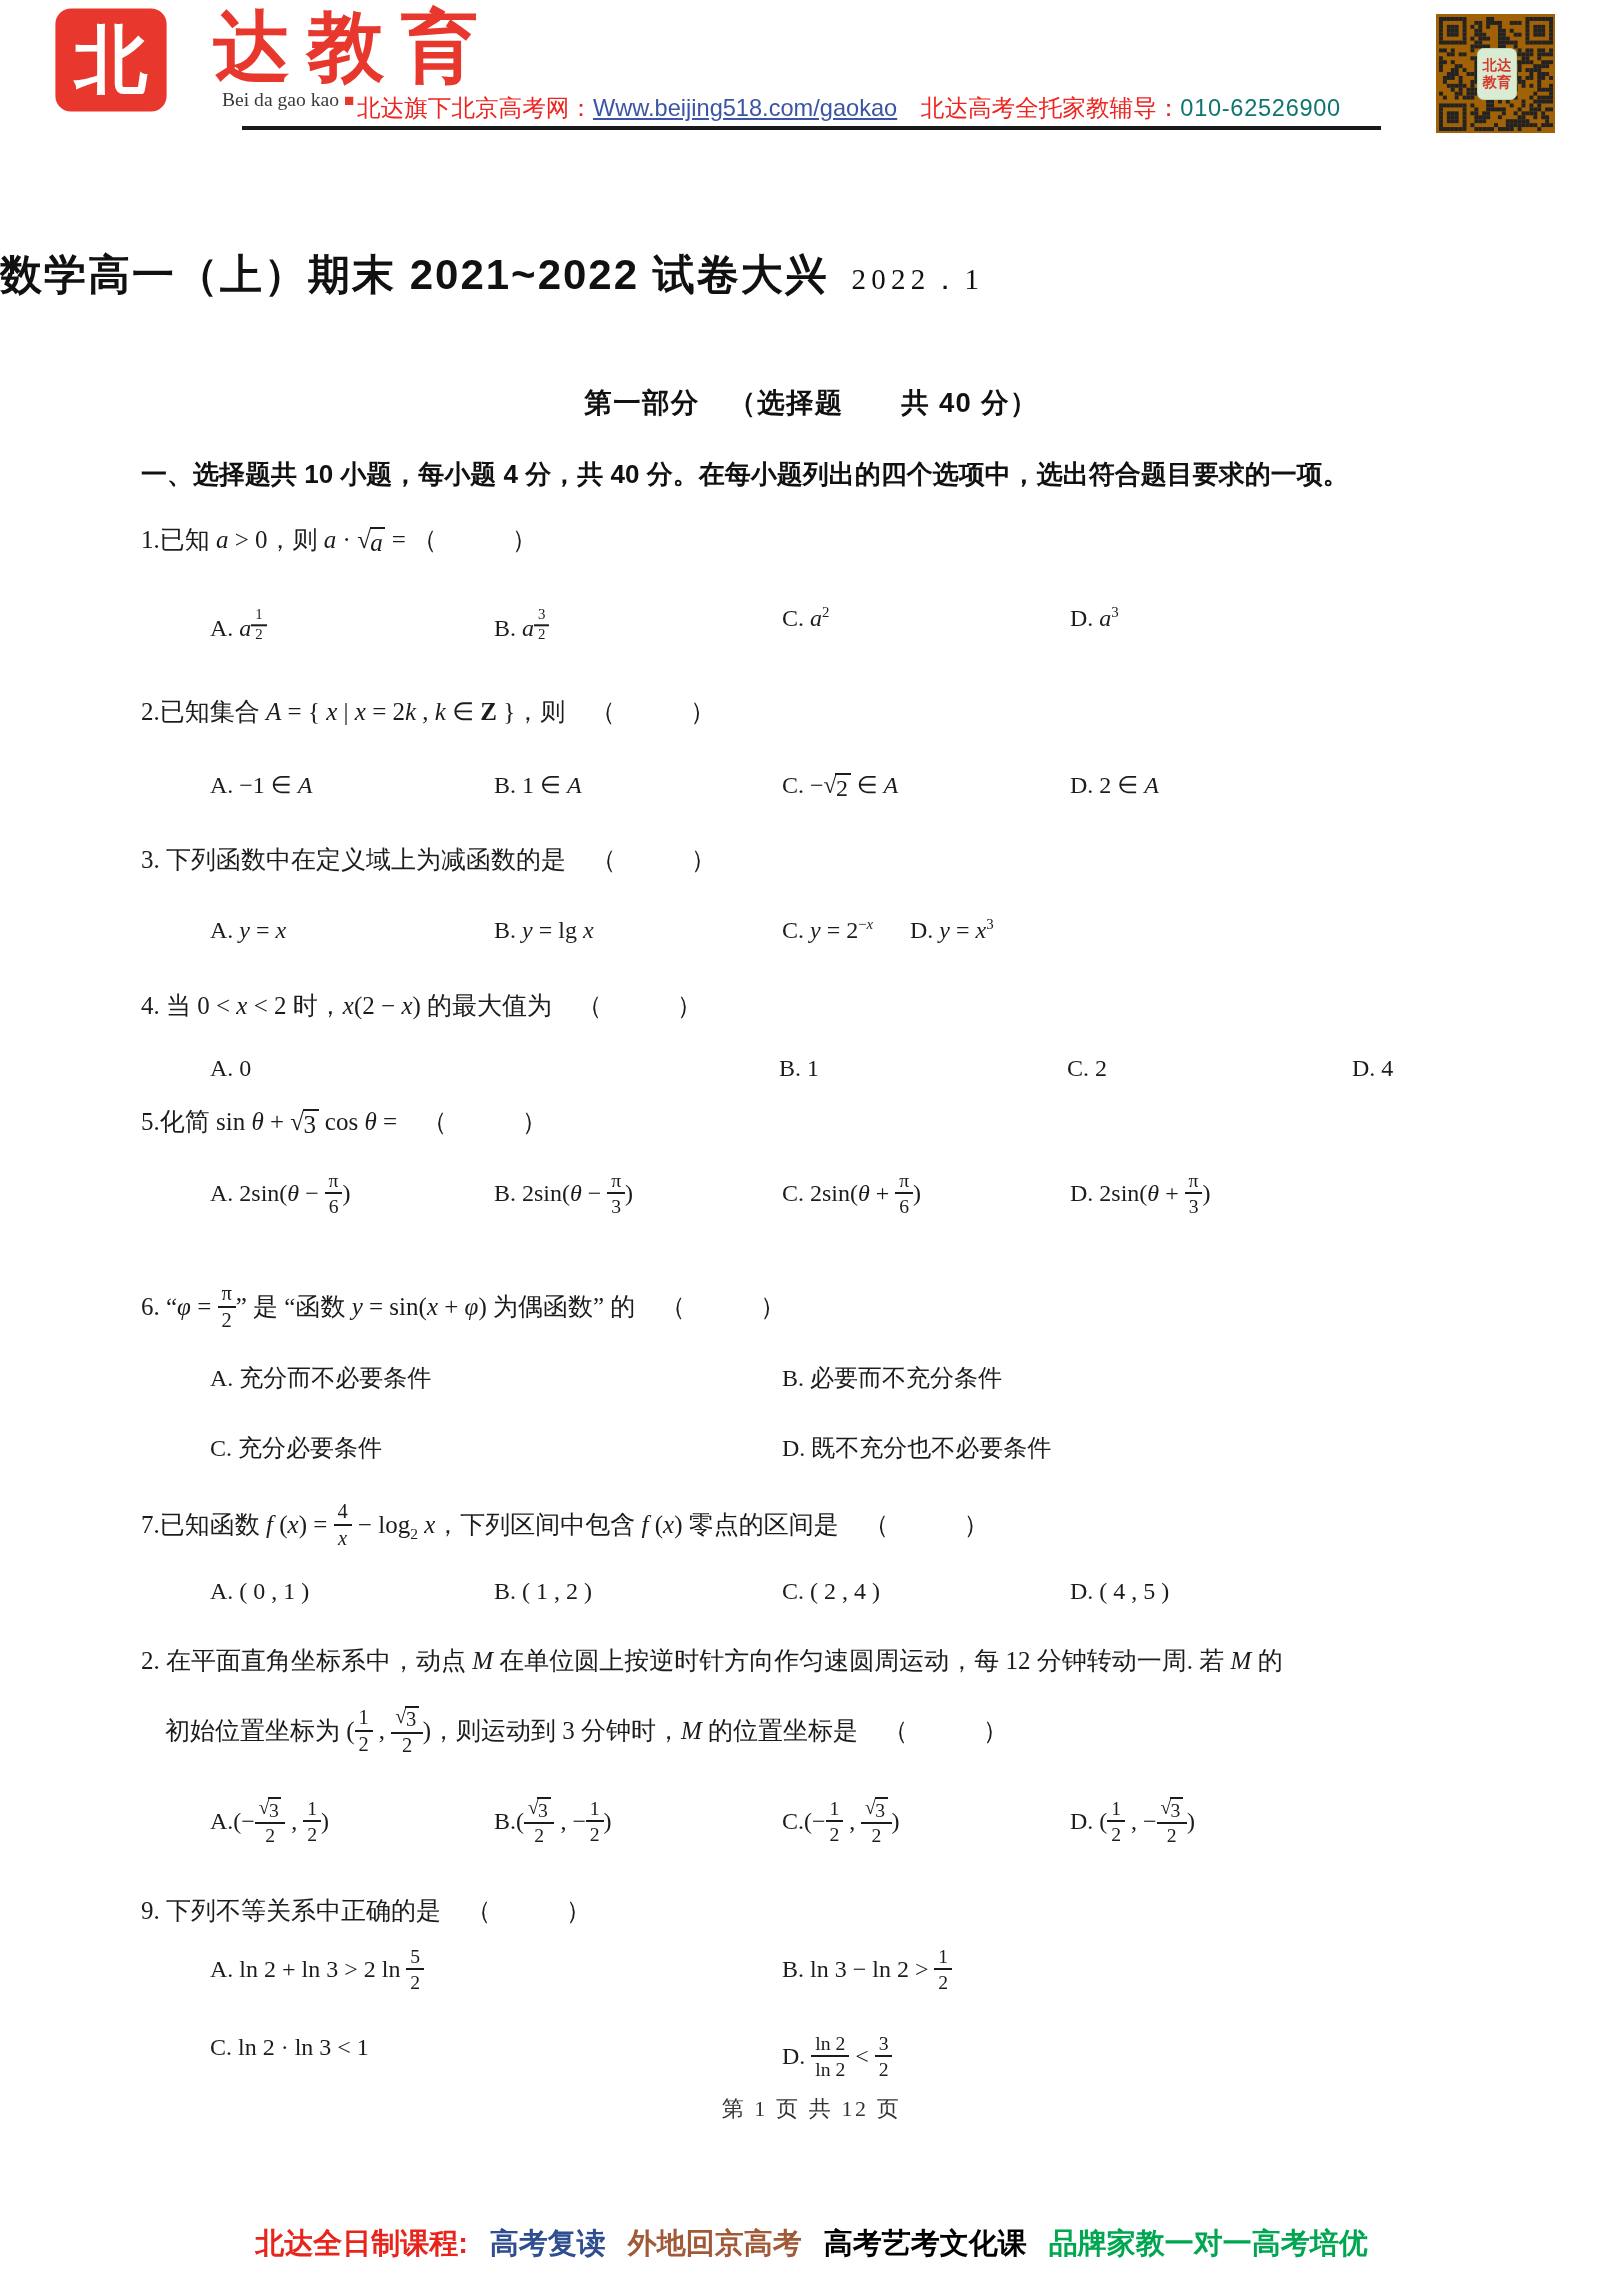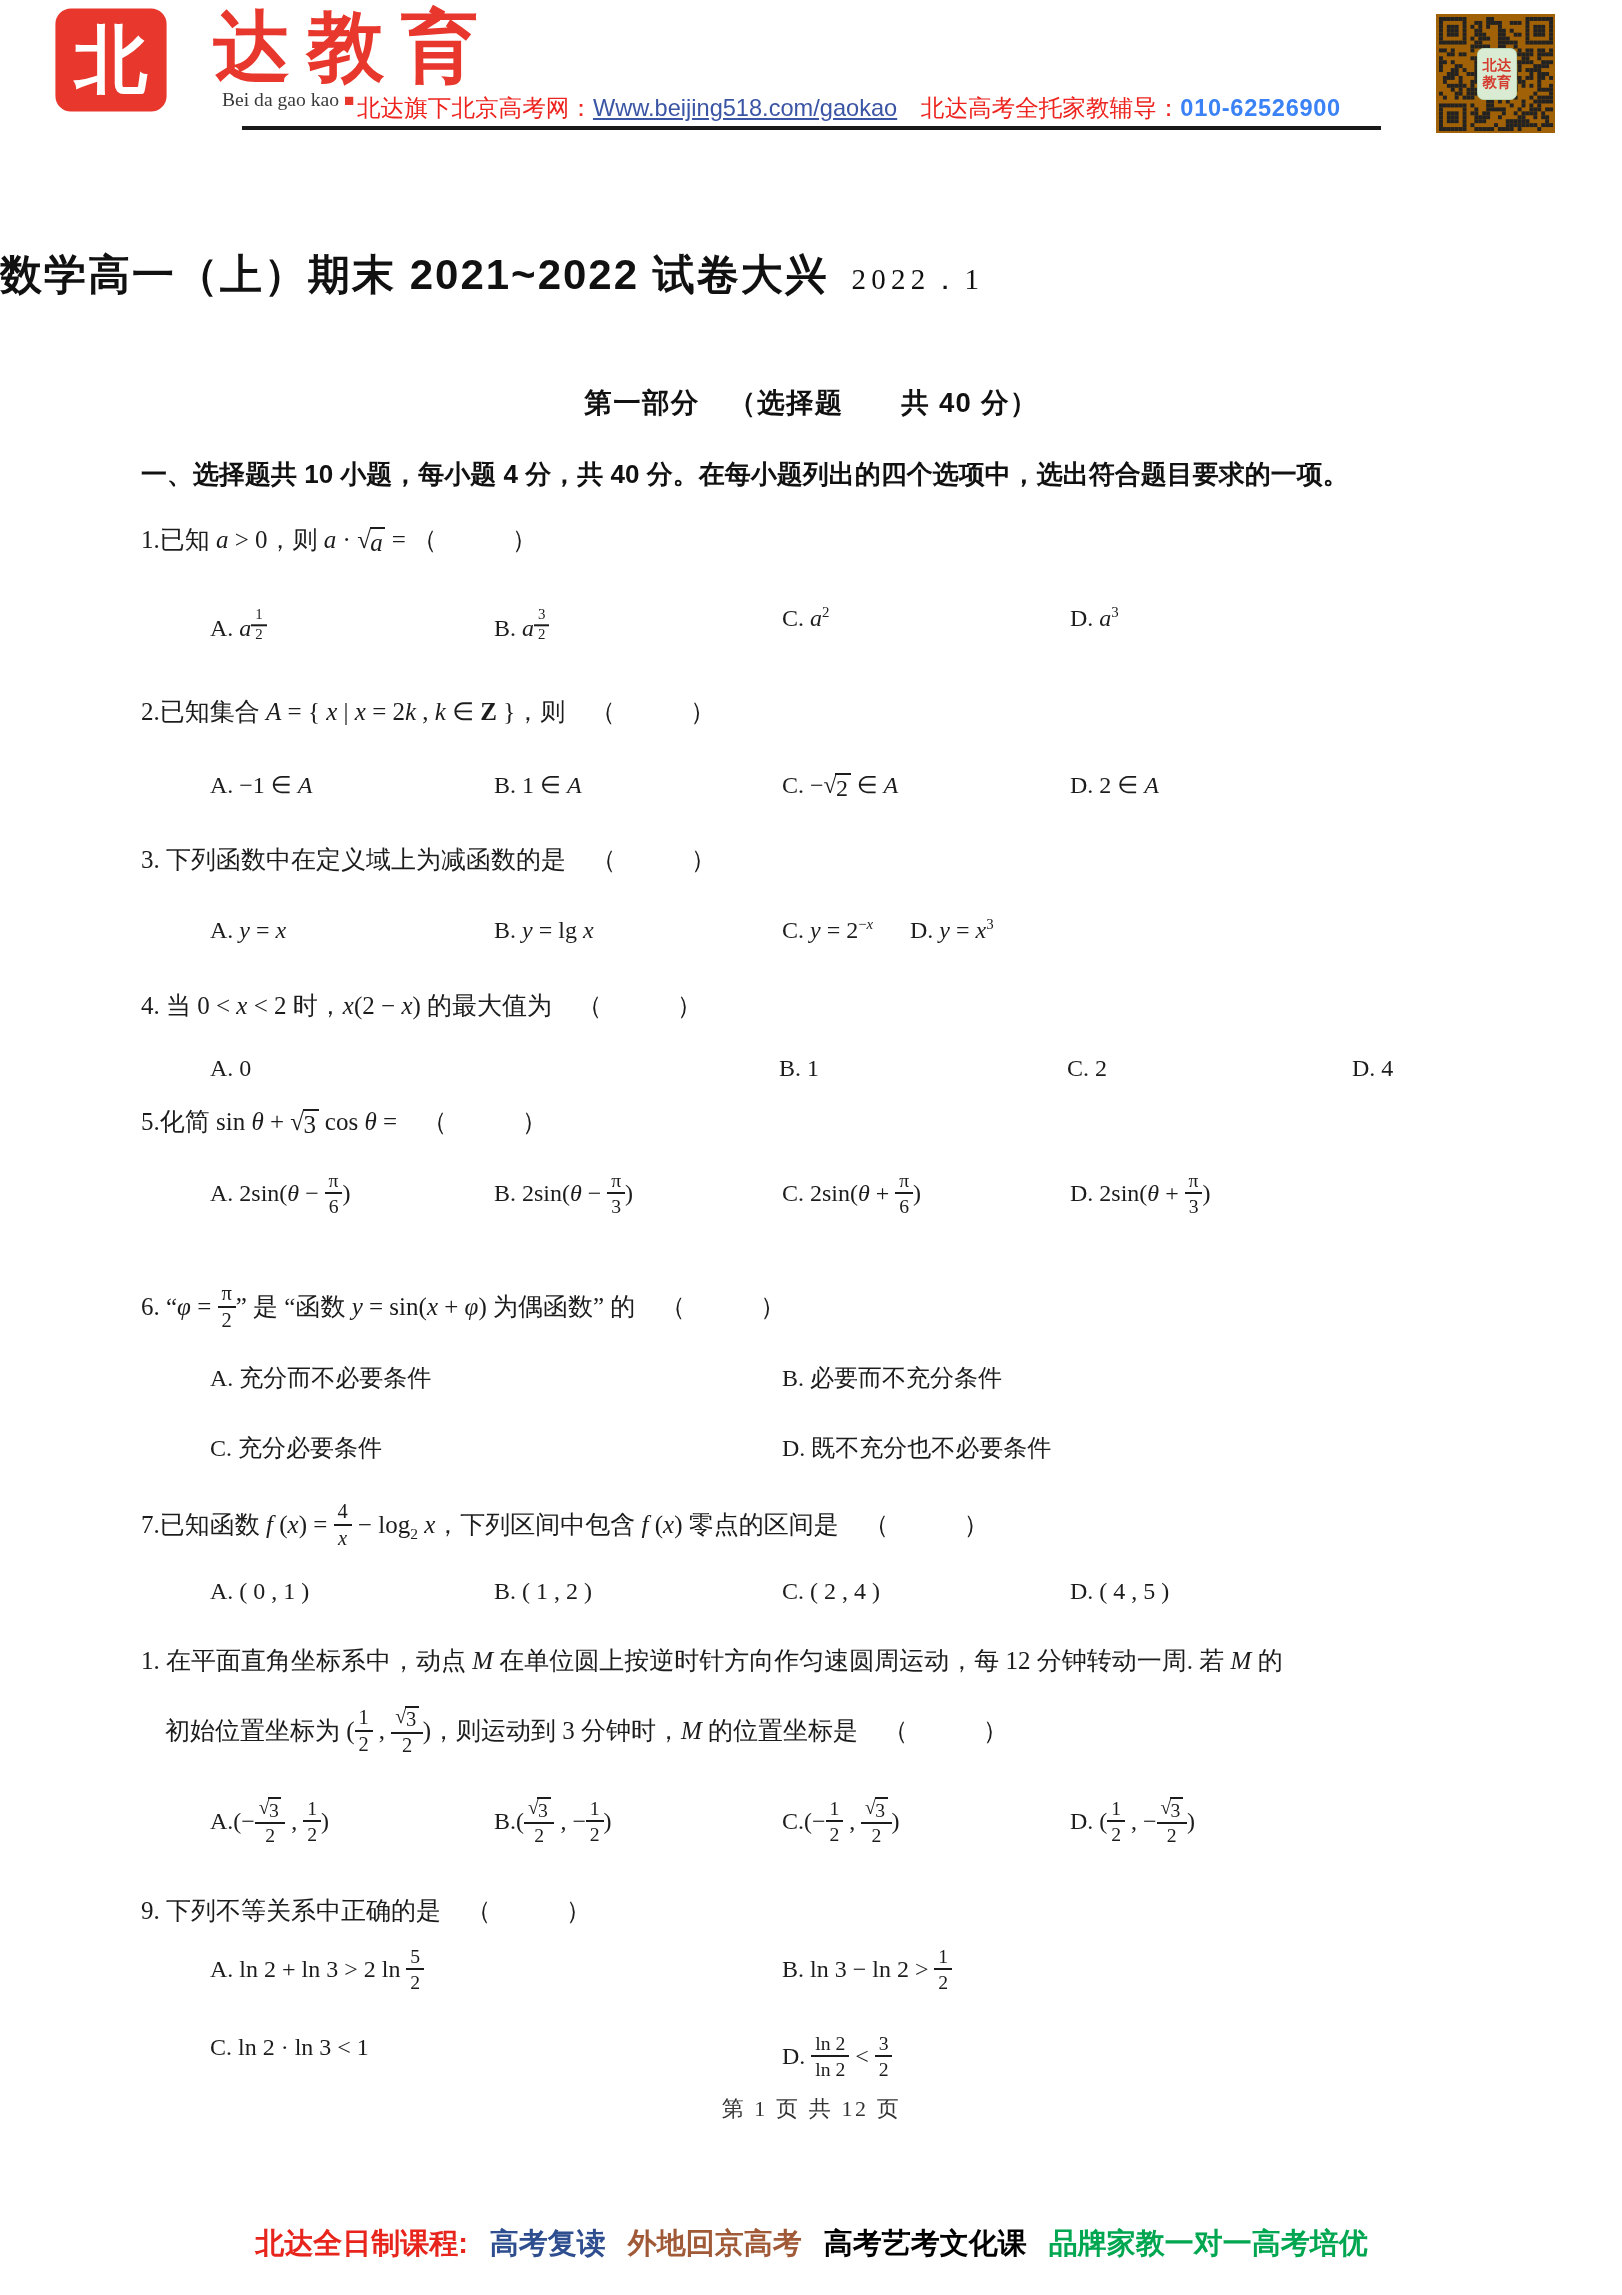--- a/index.html
+++ b/index.html
@@ -10,21 +10,21 @@
   
   .seal{left:58px;top:10.5px;width:106px;height:98px;background:#e8372c;border-radius:13px;
         display:flex;align-items:center;justify-content:center;box-shadow:0 0 0 2.6px #e8372c;}
   .seal-char{color:#fff;font-size:73px;font-weight:900;font-family:"Liberation Sans",sans-serif;line-height:1;}
   .brand{left:213px;top:5.2px;font-size:77px;font-weight:900;color:#e8372c;
          font-family:"Liberation Serif",serif;letter-spacing:17px;line-height:1.1;white-space:nowrap;}
   .tagline{left:222px;top:89px;font-size:19.6px;color:#3a3a3a;font-family:"Liberation Serif",serif;white-space:nowrap;}
   .tagline .sq{color:#e8372c;font-size:17px;}
   .contact{left:357px;top:92px;font-size:23.6px;font-family:"Liberation Sans",sans-serif;white-space:nowrap;}
   .contact .red{color:#ed241f;}
-  .contact .phone{color:#3b82f6;font-weight:bold;letter-spacing:0.7px;}
+  .contact .phone{color:#0f766e;font-weight:normal;letter-spacing:0.7px;}
   .contact a.link{color:#3b55a5;text-decoration:underline;cursor:pointer;}
   .hrule{left:242px;top:126px;width:1139px;height:3.9px;background:#1a1a1a;}
   .qr{left:1436px;top:14.4px;width:119px;height:119px;background:#a16207;}
   .qr svg{position:absolute;left:2.6px;top:2.6px;}
   .qr-label{position:absolute;left:41px;top:34px;width:38px;height:50px;background:#d9ecd3;
             border:1.3px solid #bcd8b4;border-radius:6.5px;display:flex;flex-direction:column;
             align-items:center;justify-content:center;}
   .qr-label span{color:#d43c2f;font-size:14.4px;font-weight:bold;line-height:1.2;font-family:"Liberation Sans",sans-serif;}
 
   
@@ -555,21 +555,21 @@
         <span class="num"><span class="mt">4</span></span>
         <span class="den"><span class="mi">x</span></span>
       </span><span class="mt"> − log</span><sub class="msub"><span class="mt">2</span></sub><span class="mt"> </span><span class="mi">x</span><span class="mt">，下列区间中包含 </span><span class="mi">f</span><span class="mt"> (</span><span class="mi">x</span><span class="mt">) 零点的区间是　（　　　）</span></div>
   <div class="abs opts" style="left:141px;top:1578px;width:1348px">
     <span class="opt" style="left:69px"><span class="mt">A. ( 0 , 1 )</span></span>
     <span class="opt" style="left:353px"><span class="mt">B. ( 1 , 2 )</span></span>
     <span class="opt" style="left:641px"><span class="mt">C. ( 2 , 4 )</span></span>
     <span class="opt" style="left:929px"><span class="mt">D. ( 4 , 5 )</span></span>
   </div>
 
-  <div class="abs stem" style="left:141px;top:1644px"><span class="mt">1. 在平面直角坐标系中，动点 </span><span class="mi">M</span><span class="mt"> 在单位圆上按逆时针方向作匀速圆周运动，每 12 分钟转动一周. 若 </span><span class="mi">M</span><span class="mt"> 的</span></div>
+  <div class="abs stem" style="left:141px;top:1644px"><span class="mt">2. 在平面直角坐标系中，动点 </span><span class="mi">M</span><span class="mt"> 在单位圆上按逆时针方向作匀速圆周运动，每 12 分钟转动一周. 若 </span><span class="mi">M</span><span class="mt"> 的</span></div>
   <div class="abs stem" style="left:165px;top:1707px"><span class="mt">初始位置坐标为 (</span><span class="frac">
         <span class="num"><span class="mt">1</span></span>
         <span class="den"><span class="mt">2</span></span>
       </span><span class="mt"> , </span><span class="frac">
         <span class="num"><span class="sqrt">
             <span class="sq-sign">√</span>
             <span class="sq-body"><span class="mt">3</span></span>
           </span></span>
         <span class="den"><span class="mt">2</span></span>
       </span><span class="mt">)，则运动到 3 分钟时，</span><span class="mi">M</span><span class="mt"> 的位置坐标是　（　　　）</span></div>

